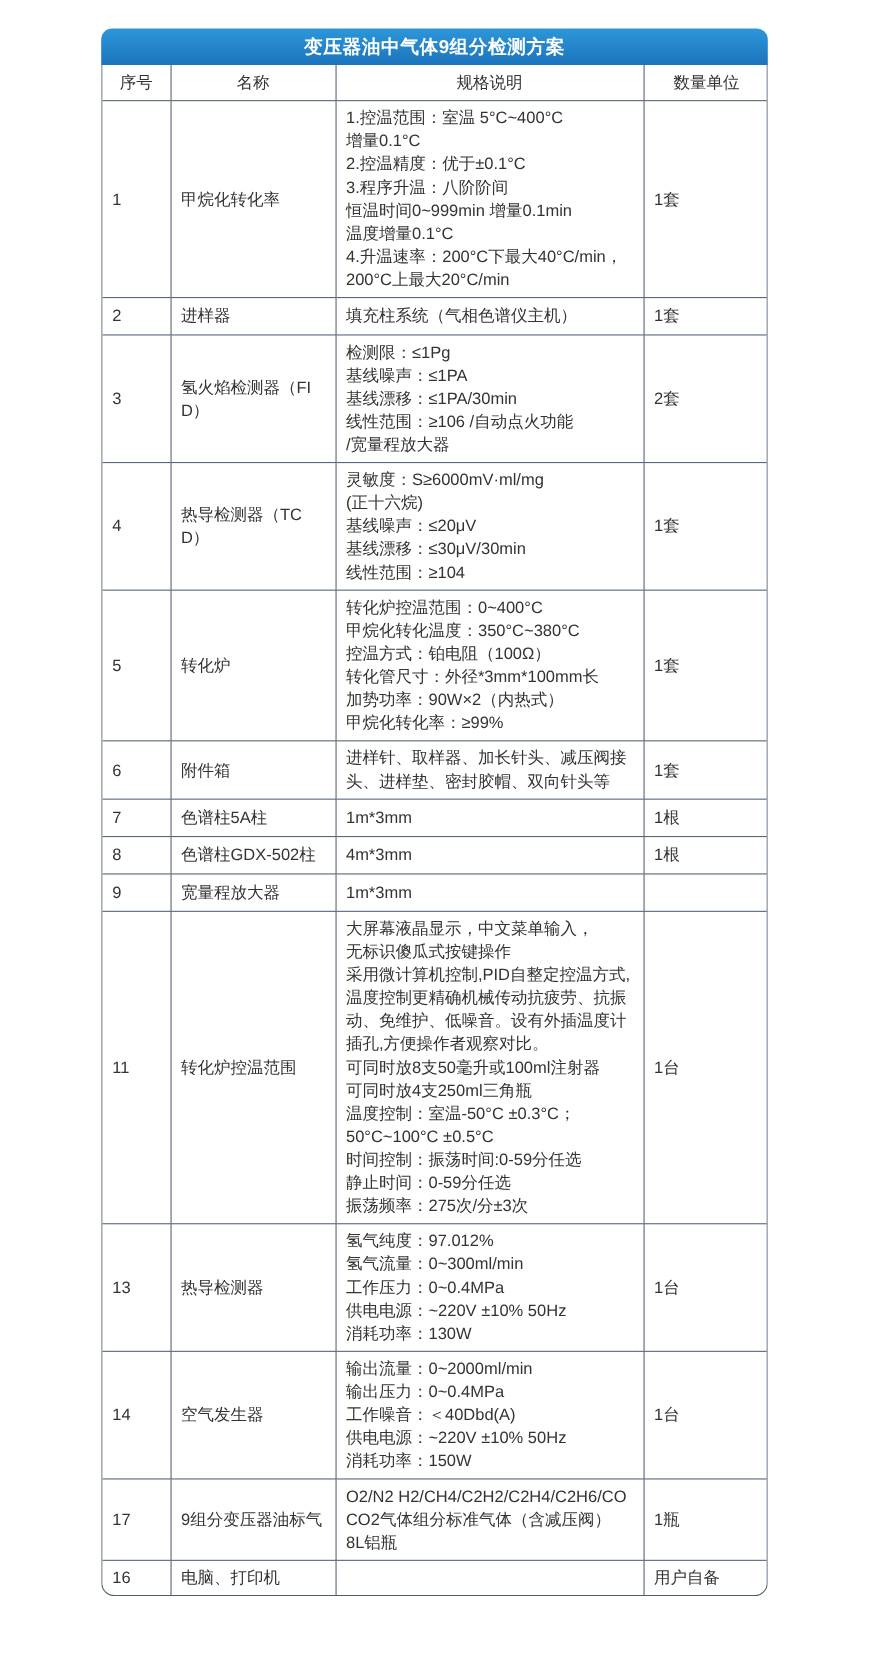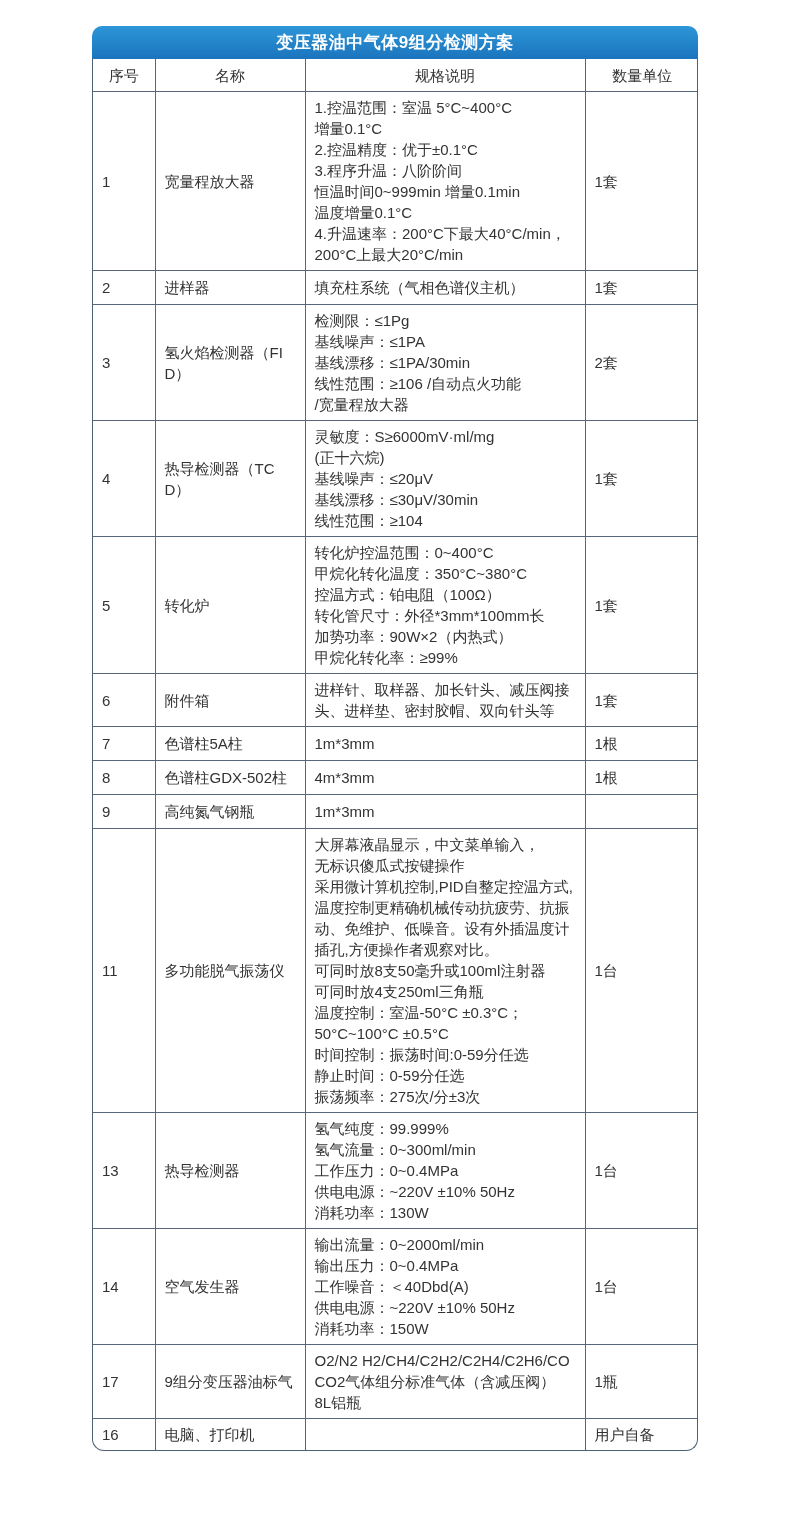--- a/index.html
+++ b/index.html
@@ -87,21 +87,21 @@
           </colgroup>
         <tbody>
             <tr class="hdr">
           <th>序号</th>
           <th>名称</th>
           <th>规格说明</th>
           <th>数量单位</th>
         </tr>
         <tr>
           <td class="no">1</td>
-          <td>宽量程放大器</td>
+          <td>甲烷化转化率</td>
           <td class="spec">1.控温范围：室温 5°C~400°C
 增量0.1°C
 2.控温精度：优于±0.1°C
 3.程序升温：八阶阶间
 恒温时间0~999min 增量0.1min
 温度增量0.1°C
 4.升温速率：200°C下最大40°C/min，
 200°C上最大20°C/min</td>
           <td>1套</td>
         </tr>
@@ -155,43 +155,43 @@
           <td>1根</td>
         </tr>
         <tr class="short">
           <td class="no">8</td>
           <td>色谱柱GDX-502柱</td>
           <td class="spec">4m*3mm</td>
           <td>1根</td>
         </tr>
         <tr class="short">
           <td class="no">9</td>
-          <td>高纯氮气钢瓶</td>
+          <td>宽量程放大器</td>
           <td class="spec">1m*3mm</td>
           <td></td>
         </tr>
         <tr>
           <td class="no">11</td>
-          <td>多功能脱气振荡仪</td>
+          <td>转化炉控温范围</td>
           <td class="spec">大屏幕液晶显示，中文菜单输入，
 无标识傻瓜式按键操作
 采用微计算机控制,PID自整定控温方式,温度控制更精确机械传动抗疲劳、抗振动、免维护、低噪音。设有外插温度计插孔,方便操作者观察对比。
 可同时放8支50毫升或100ml注射器
 可同时放4支250ml三角瓶
 温度控制：室温-50°C ±0.3°C；
 50°C~100°C ±0.5°C
 时间控制：振荡时间:0-59分任选
 静止时间：0-59分任选
 振荡频率：275次/分±3次</td>
           <td>1台</td>
         </tr>
         <tr>
           <td class="no">13</td>
           <td>热导检测器</td>
-          <td class="spec">氢气纯度：99.999%
+          <td class="spec">氢气纯度：97.012%
 氢气流量：0~300ml/min
 工作压力：0~0.4MPa
 供电电源：~220V ±10% 50Hz
 消耗功率：130W</td>
           <td>1台</td>
         </tr>
         <tr>
           <td class="no">14</td>
           <td>空气发生器</td>
           <td class="spec">输出流量：0~2000ml/min

